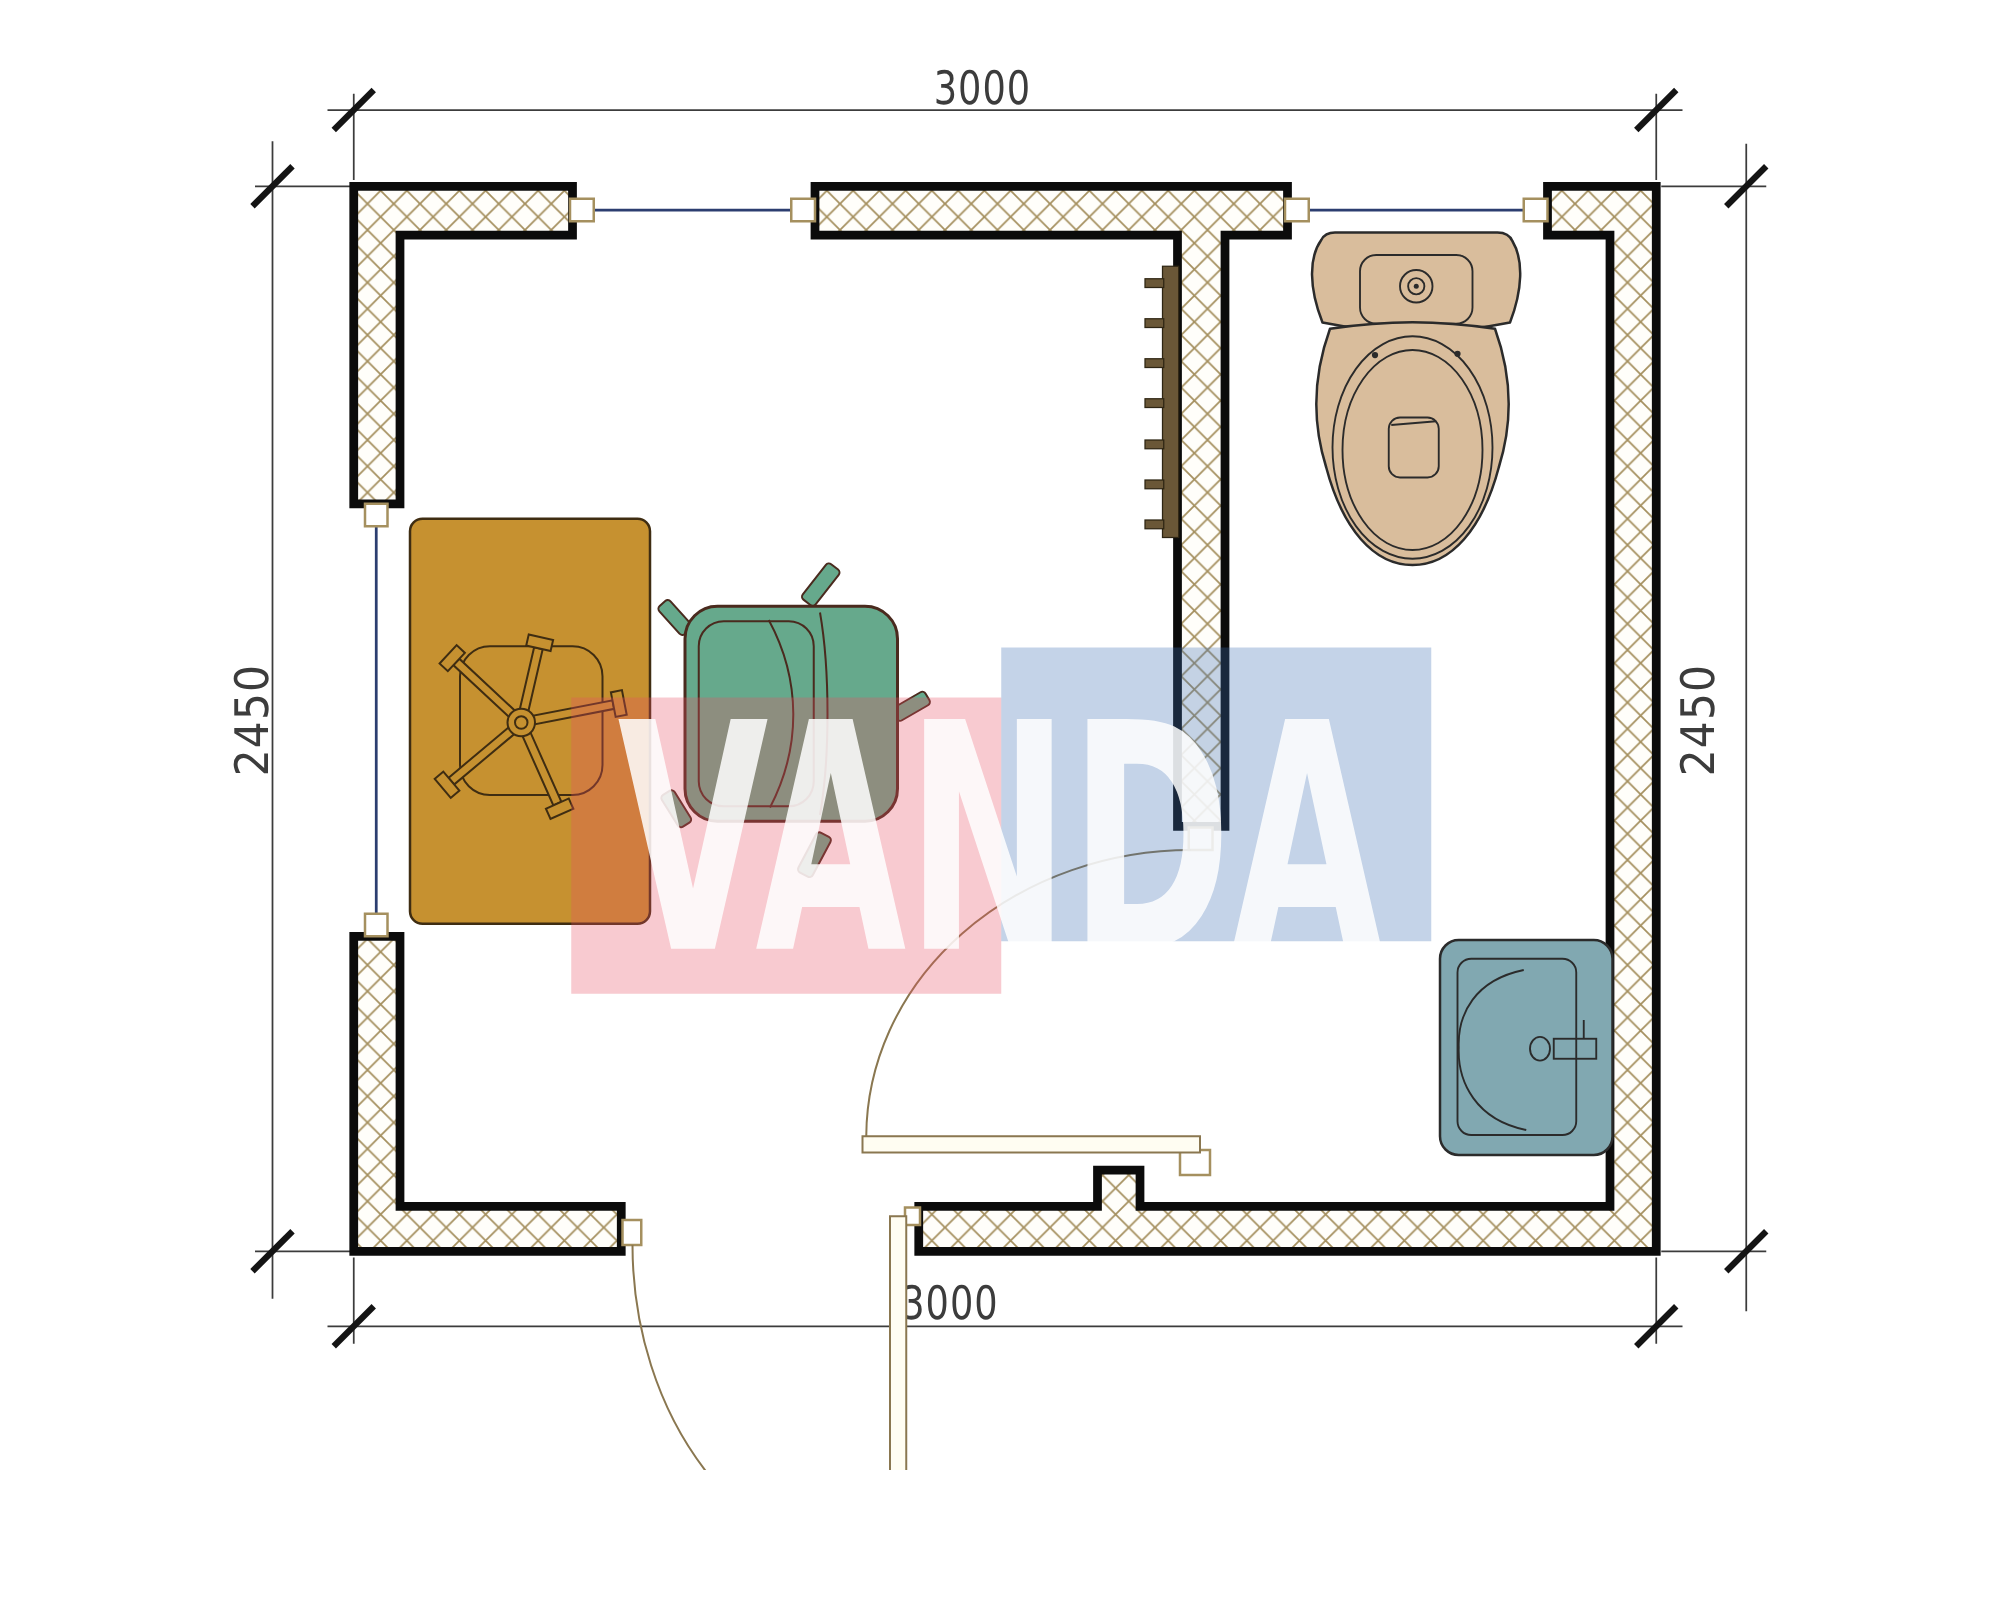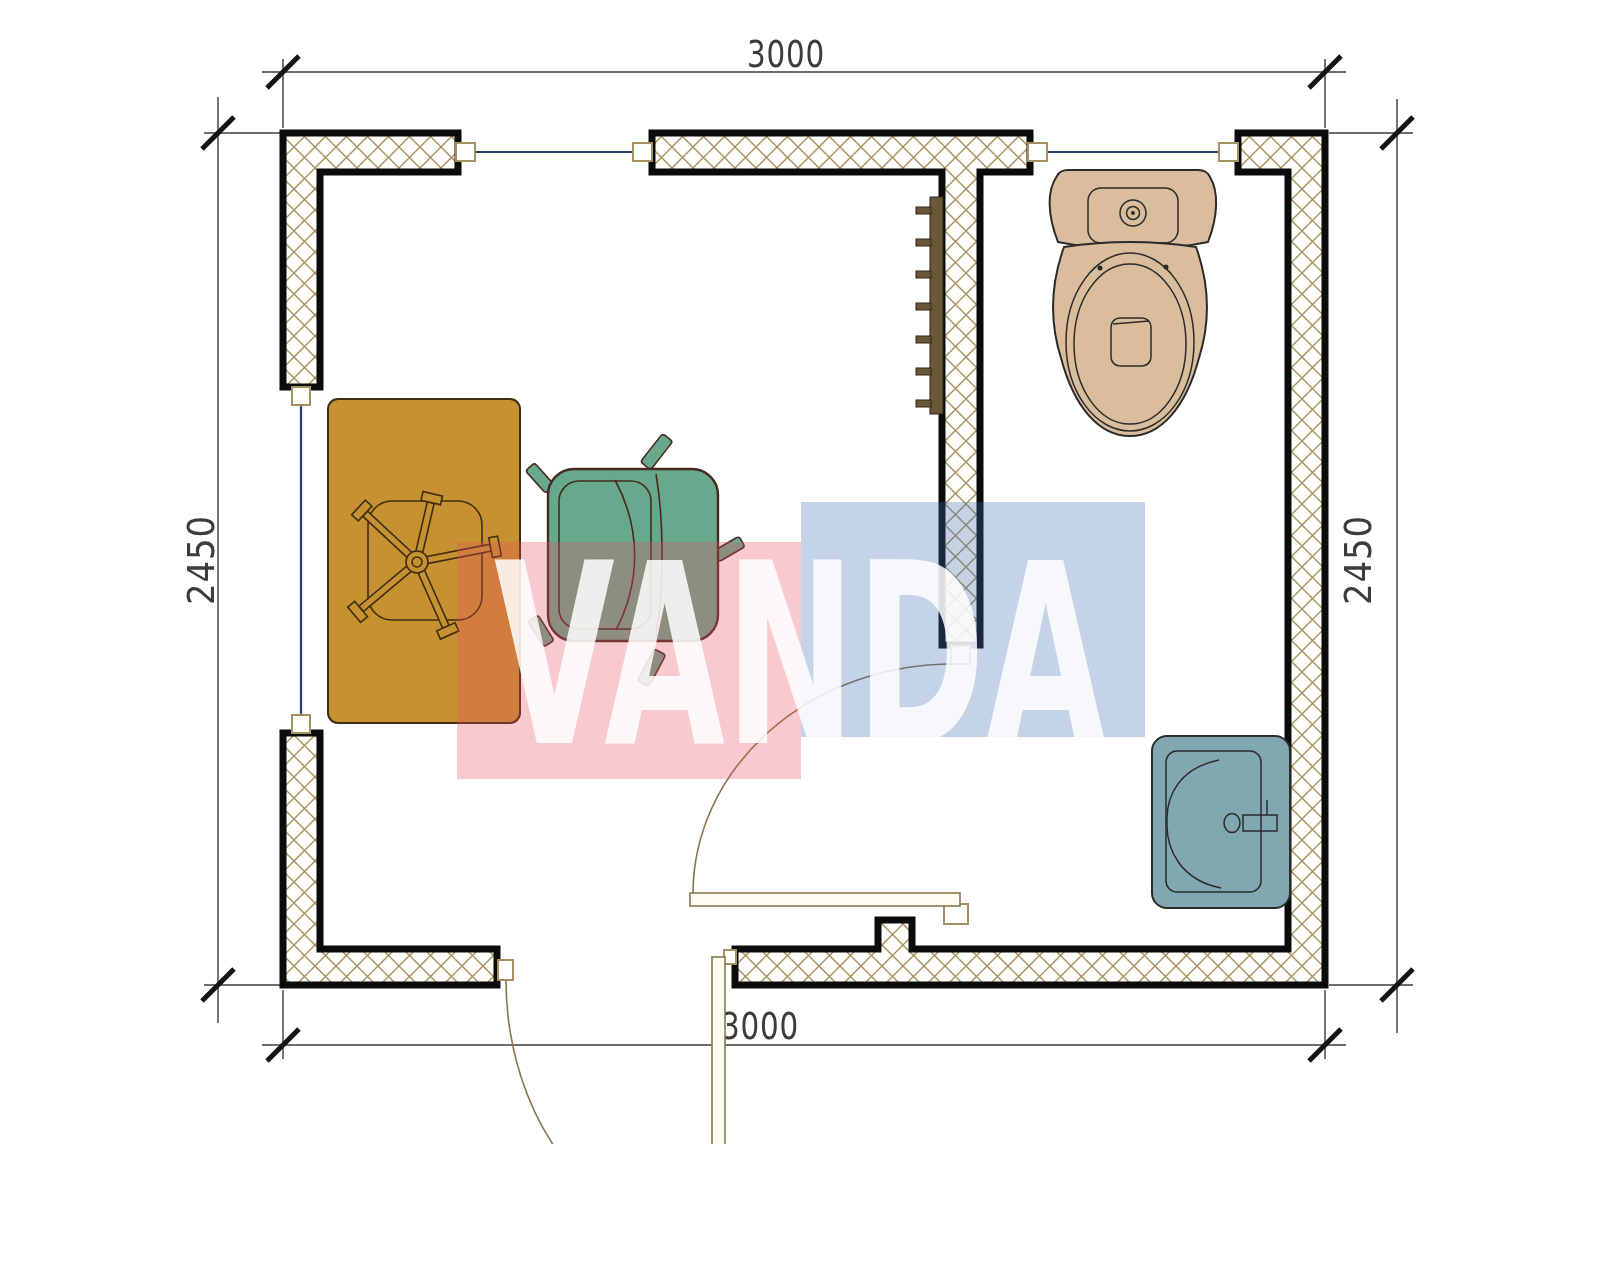--- a/index.html
+++ b/index.html
@@ -1,16 +1,16 @@
 <!DOCTYPE html>
 <html style="--wall_outline: #0b0b0b; --hatch_line: #a5905f; --window_line: #2c3e70; --jamb_stroke: #a5905f; --dim: #3c3c3c; --tick: #141414; --desk: #c69130; --desk_outline: #3f2d12; --armchair: #66a98c; --armchair_outline: #4a2a1e; --toilet: #d9bd9c; --sink: #81a8b1; --fixture_outline: #2b2b2b; --radiator: #6a5737; --door: #8a7750; --door_leaf_fill: #fffdf2; --wm_pink: rgba(232,80,100,0.30); --wm_blue: rgba(60,110,180,0.30); --wm_text: #ffffff;"><head>
 <meta charset="utf-8">
 <style>
   html,body{margin:0;padding:0;background:#ffffff;}
-  .stage{width:1600px;height:1144px;margin:0 auto;position:relative;background:#fff;}
+  .stage{width:1600px;height:1144px;margin:16px auto;position:relative;background:#fff;}
   svg{display:block;}
 
   .wall{fill:url(#hatch);stroke:var(--wall_outline);stroke-width:7;stroke-linejoin:miter;}
   .hatch-ln{stroke:var(--hatch_line);stroke-width:1.4;fill:none;}
   .win-line{stroke:var(--window_line);stroke-width:2.2;fill:none;}
   .jamb{fill:#ffffff;stroke:var(--jamb_stroke);stroke-width:2;}
 
   .dim-line{stroke:var(--dim);stroke-width:1.4;fill:none;}
   .tick{stroke:var(--tick);stroke-width:5;fill:none;}
   .dim-text{font-family:"DejaVu Sans",sans-serif;font-size:37px;fill:var(--dim);letter-spacing:1px;}

